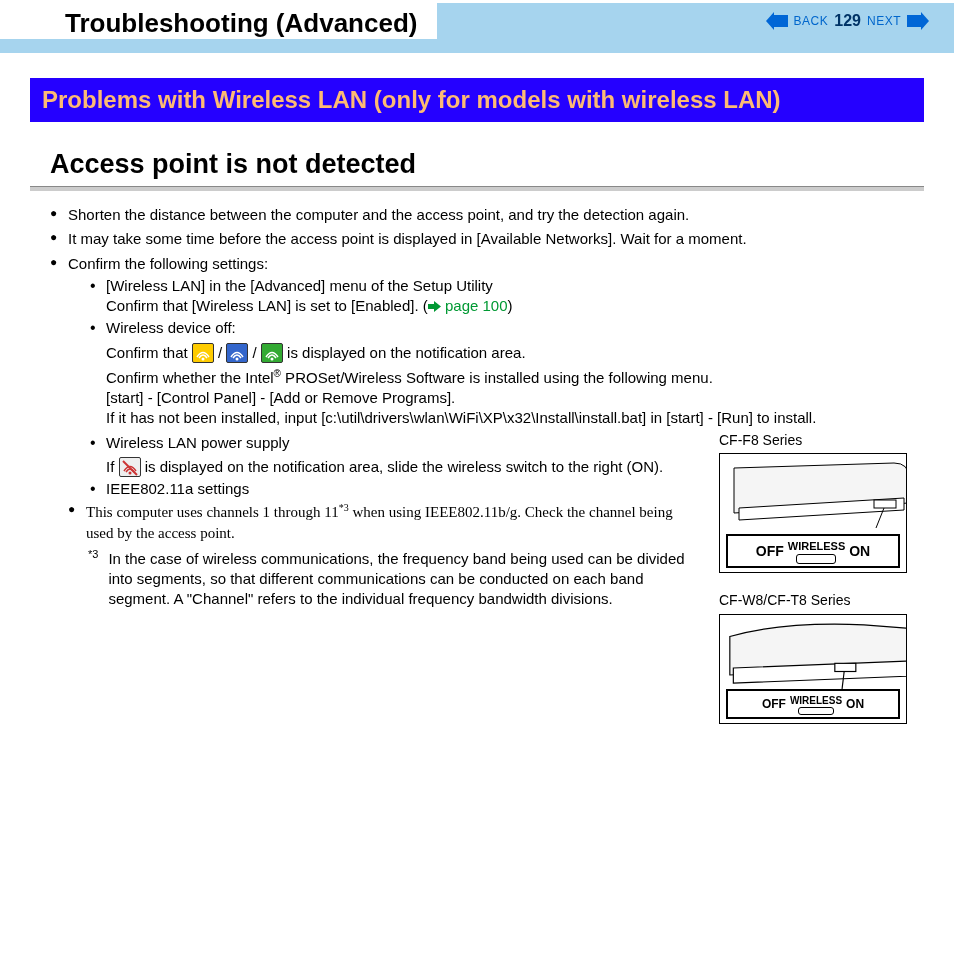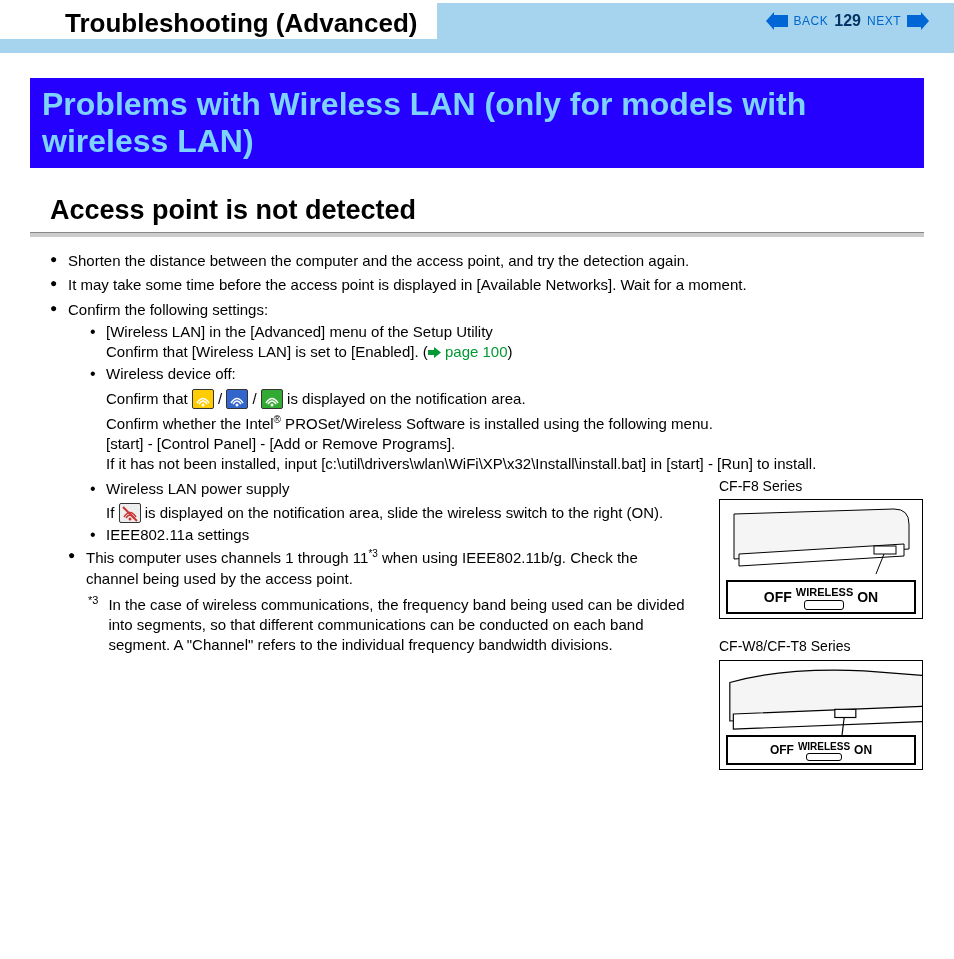--- a/index.html
+++ b/index.html
@@ -27,23 +27,23 @@
   font-size: 12px;
   letter-spacing: 0.5px;
 }
 .page-num {
   color: #003366;
   font-weight: bold;
   font-size: 16px;
 }
 .blue-band {
   background: #2500ff;
-  color: #7dd3fc;
-  font-weight: bold;
-  font-size: 32px;
+  color: #fdba74;
+  font-weight: bold;
+  font-size: 24px;
   padding: 8px 12px;
   margin: 25px 30px 0 30px;
 }
 .section-heading {
   font-size: 27px;
   font-weight: bold;
   margin: 27px 30px 6px 50px;
 }
 .hr-line {
   height: 5px;
@@ -119,21 +119,21 @@
 }
 sup { font-size: 10px; }
 .wrap-col {
   display: flex;
   gap: 26px;
 }
 .left-col { flex: 1; }
 .right-col { width: 205px; flex-shrink: 0; }
 .fig-label { font-size: 14px; margin-bottom: 4px; }
 .fig-box {
-  width: 204px;
+  width: 188px;
   height: 120px;
   border: 1px solid #000;
   background: #fff;
   margin-bottom: 18px;
   position: relative;
   overflow: hidden;
   padding-left: 48px;
 }
 .switch-label-bar {
   position: absolute;
@@ -277,21 +277,21 @@
                       <circle cx="10" cy="15" r="1.5" fill="#cc3333"></circle>
                       <line x1="3" y1="3" x2="17" y2="17" stroke="#cc3333" stroke-width="2"></line>
                     </svg></span>
                 <span> is displayed on the notification area, slide the wireless switch to the right (ON).</span>
               </div>
             </li>
             <li>
               <span>IEEE802.11a settings</span>
             </li>
           </ul>
-          <ul class="main" style="padding-left:0;">
+          <ul class="main" style="padding-left:0;font-family:Liberation Serif, serif;">
             <li class="narrow-text">
               <span>This computer uses channels 1 through 11</span><sup>*3</sup><span> when using IEEE802.11b/g.  Check the channel being used by the access point.</span>
             </li>
           </ul>
           <div class="footnote">
             <span class="fn-mark">*3</span>
             <span class="fn-text">In the case of wireless communications, the frequency band being used can be divided into segments, so that different communications can be conducted on each band segment.  A "Channel" refers to the individual frequency bandwidth divisions.</span>
           </div>
         </div>
 

